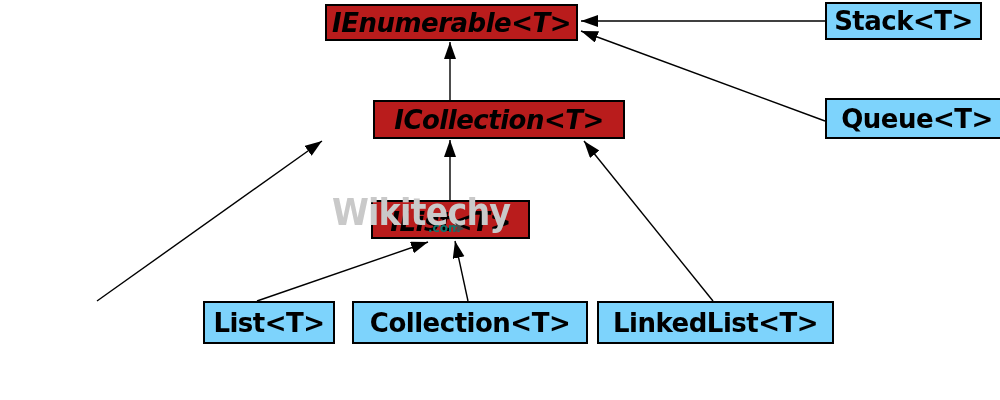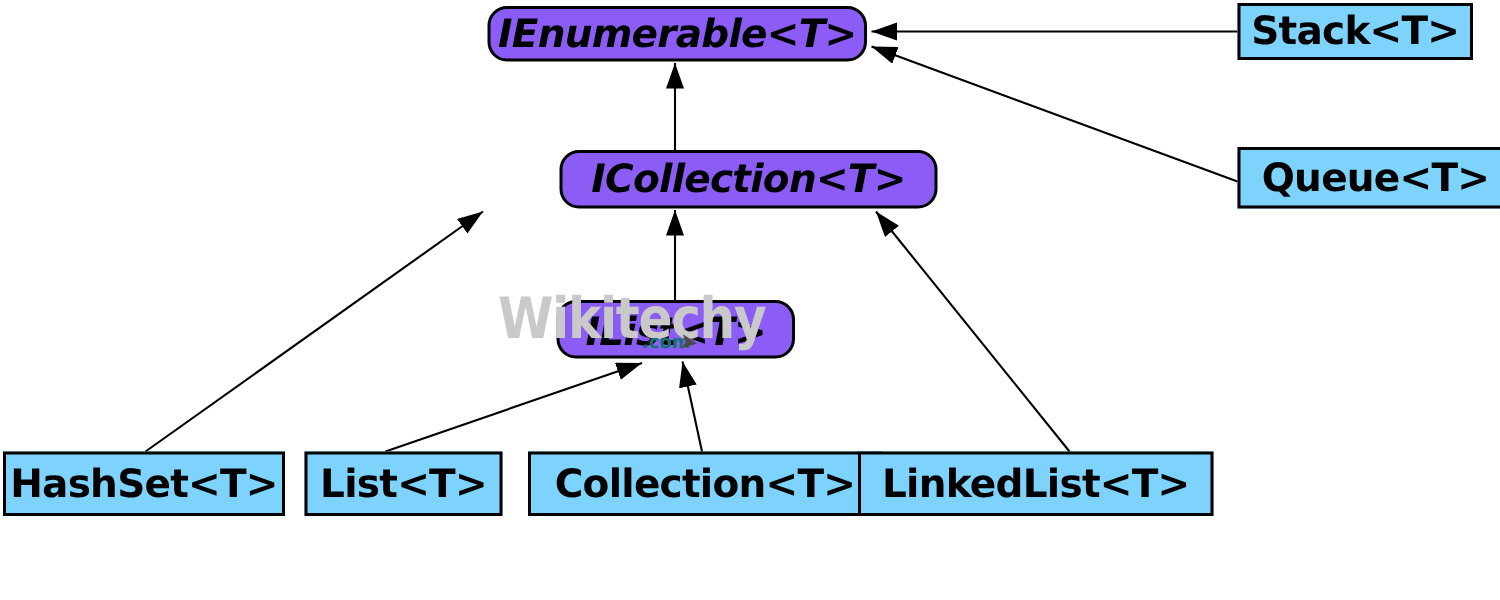--- a/index.html
+++ b/index.html
@@ -24,21 +24,21 @@
     display: flex;
     align-items: center;
     justify-content: center;
     white-space: nowrap;
     z-index: 2;
     font-weight: bold;
     font-size: 26px;
     color: #000000;
   }
   .node .lbl { position: relative; z-index: 5; letter-spacing: -0.5px; }
-  .node.interface { background: #8b5cf6; font-style: italic; border-radius: 13px; }
+  .node.interface { background: #b91c1c; font-style: italic; }
   .node.cls { background: #7dd3fc; }
   #watermark {
     position: absolute;
     left: 332px; top: 190px;
     z-index: 4;
     color: #c9c9c9;
     font-weight: bold;
     font-size: 38px;
     letter-spacing: -1px;
     transform: scaleX(0.88);
@@ -102,29 +102,26 @@
   </div>
 
   <div class="node interface" style="left:325px; top:100px; width:252px; height:39px;margin-left:48px;">
     <span class="lbl">ICollection&lt;T&gt;</span>
   </div>
 
   <div class="node interface" style="left:371px; top:200px; width:159px; height:39px;align-items:flex-end;">
     <span class="lbl">IList&lt;T&gt;</span>
   </div>
 
-  <div class="node cls" style="left:2px;   top:301px; width:188px; height:43px;">
-    <span class="lbl">HashSet&lt;T&gt;</span>
-  </div>
 
   <div class="node cls" style="left:203px; top:301px; width:132px; height:43px;">
     <span class="lbl">List&lt;T&gt;</span>
   </div>
 
   <div class="node cls" style="left:352px; top:301px; width:236px; height:43px;">
     <span class="lbl">Collection&lt;T&gt;</span>
   </div>
 
-  <div class="node cls" style="left:572px; top:301px; width:237px; height:43px;">
+  <div class="node cls" style="left:597px; top:301px; width:237px; height:43px;">
     <span class="lbl">LinkedList&lt;T&gt;</span>
   </div>
 
 </div>
 
 </body></html>

